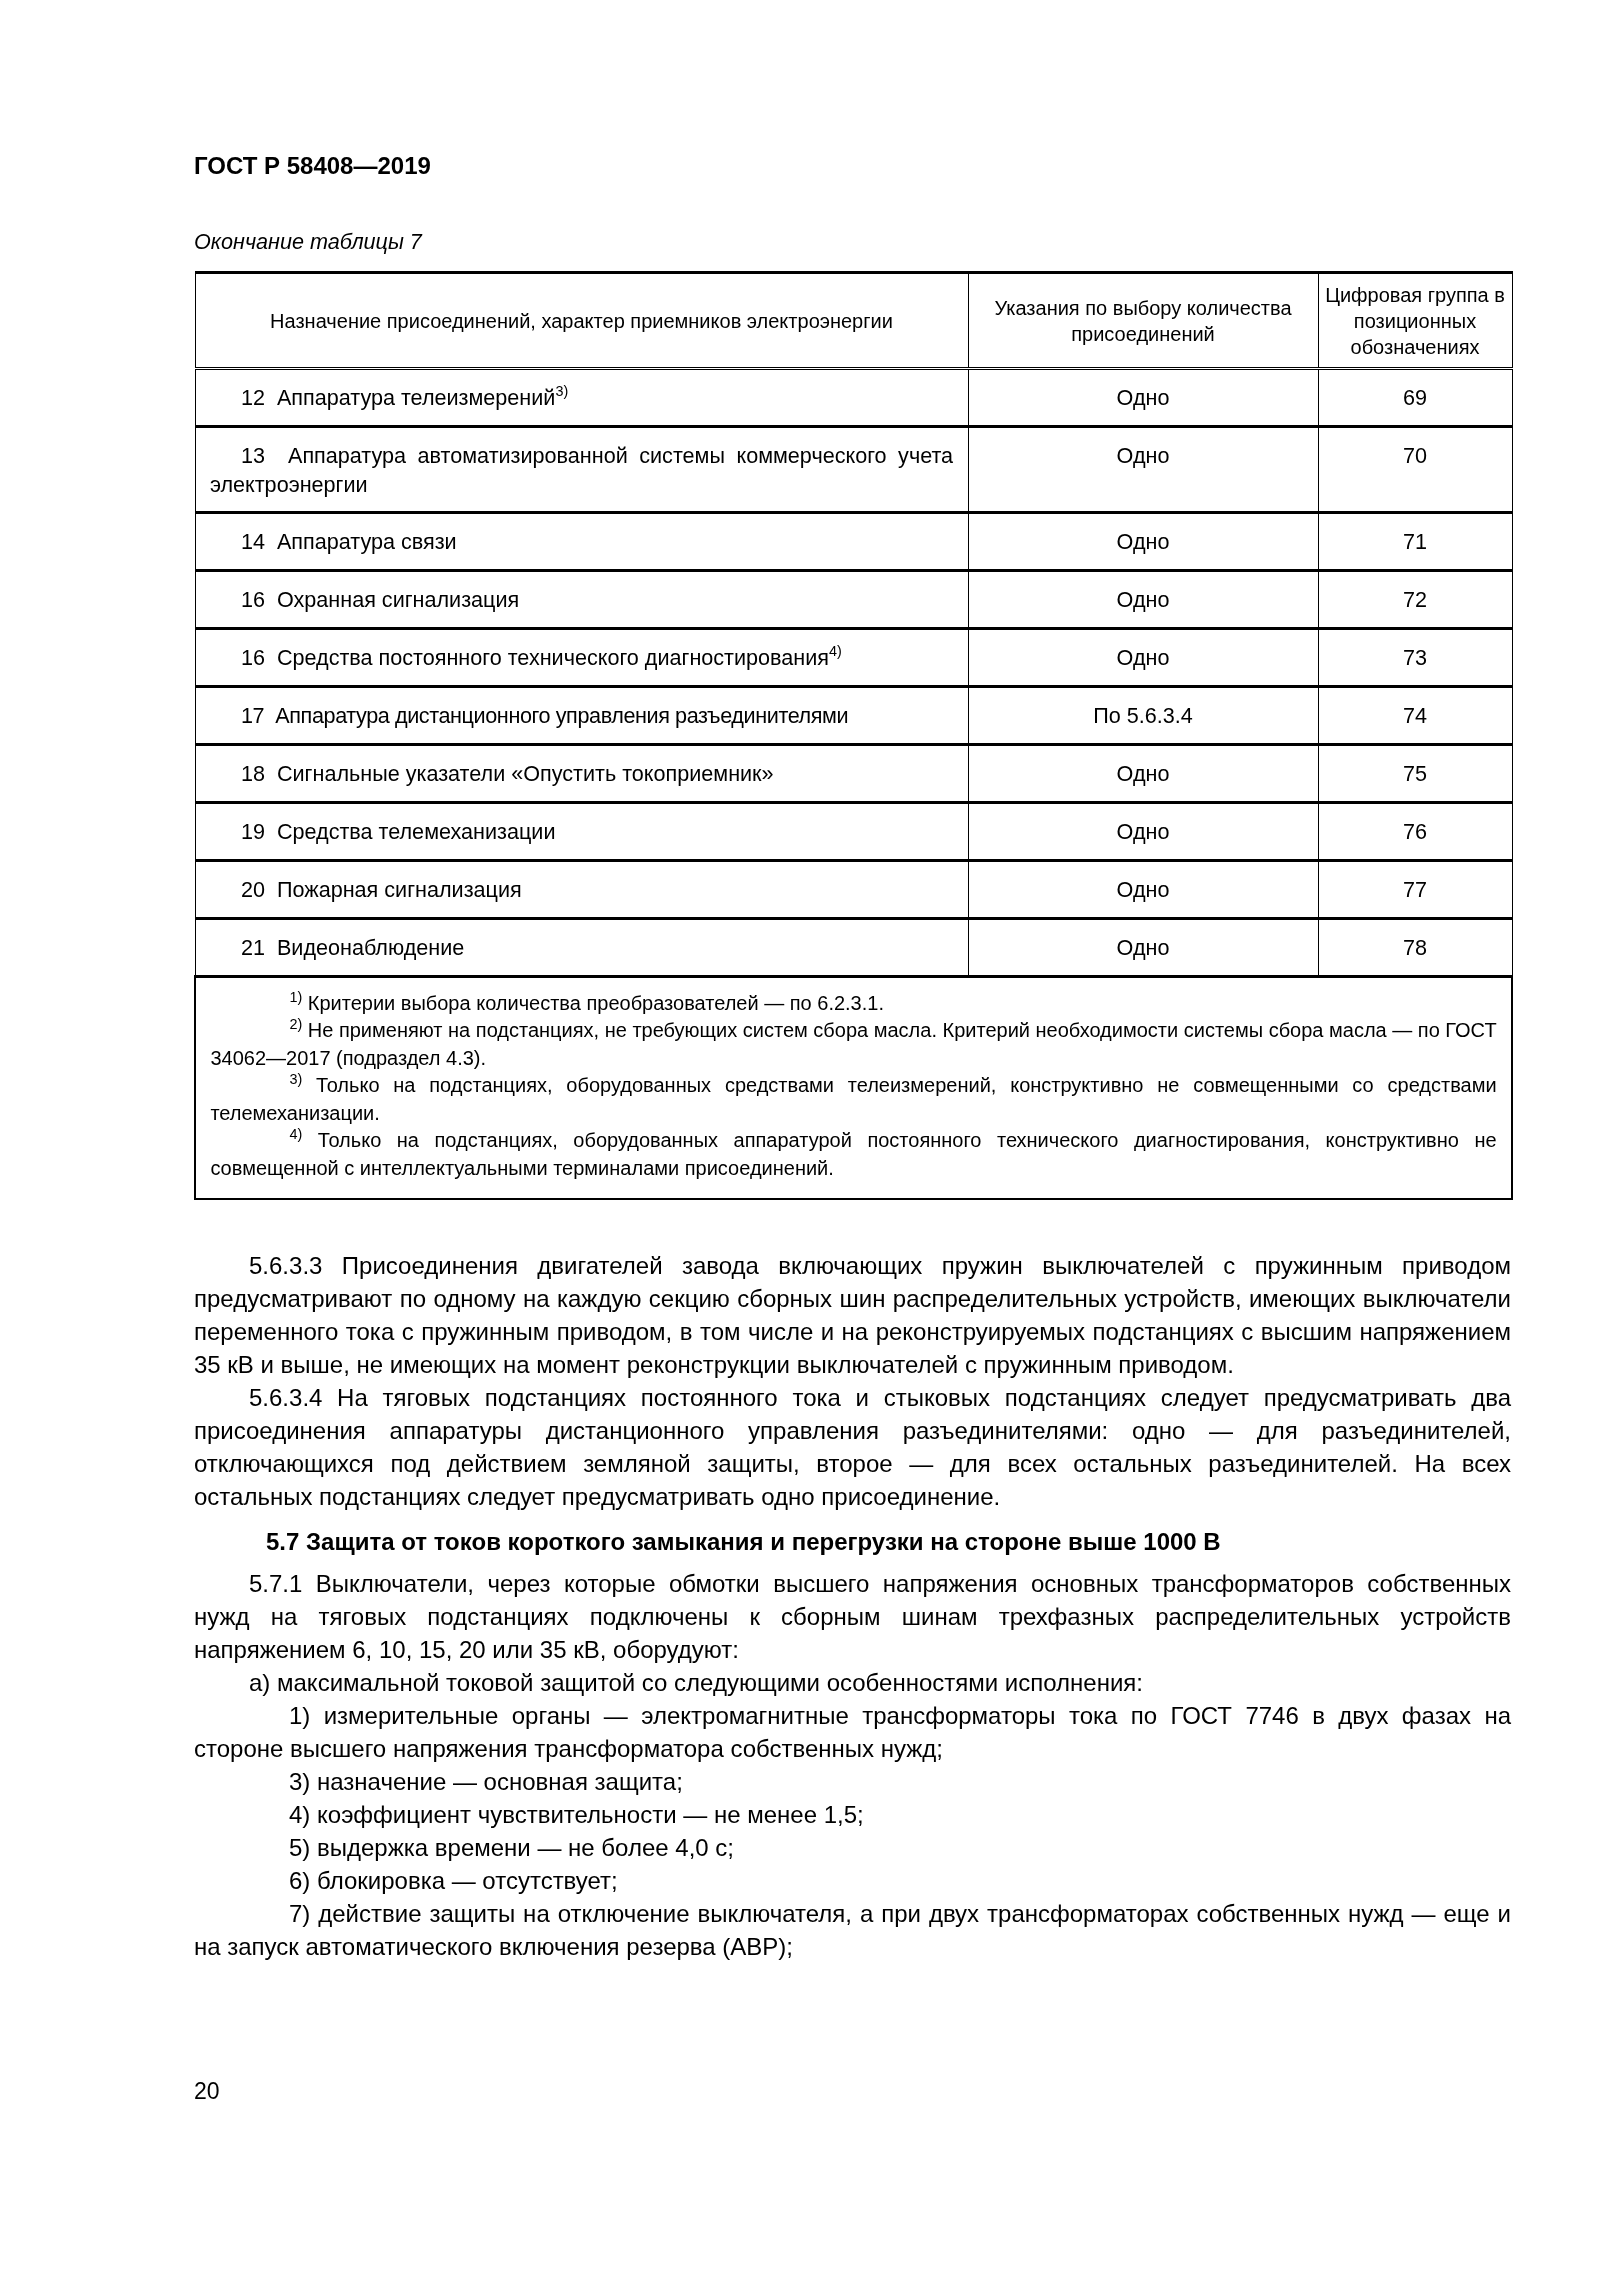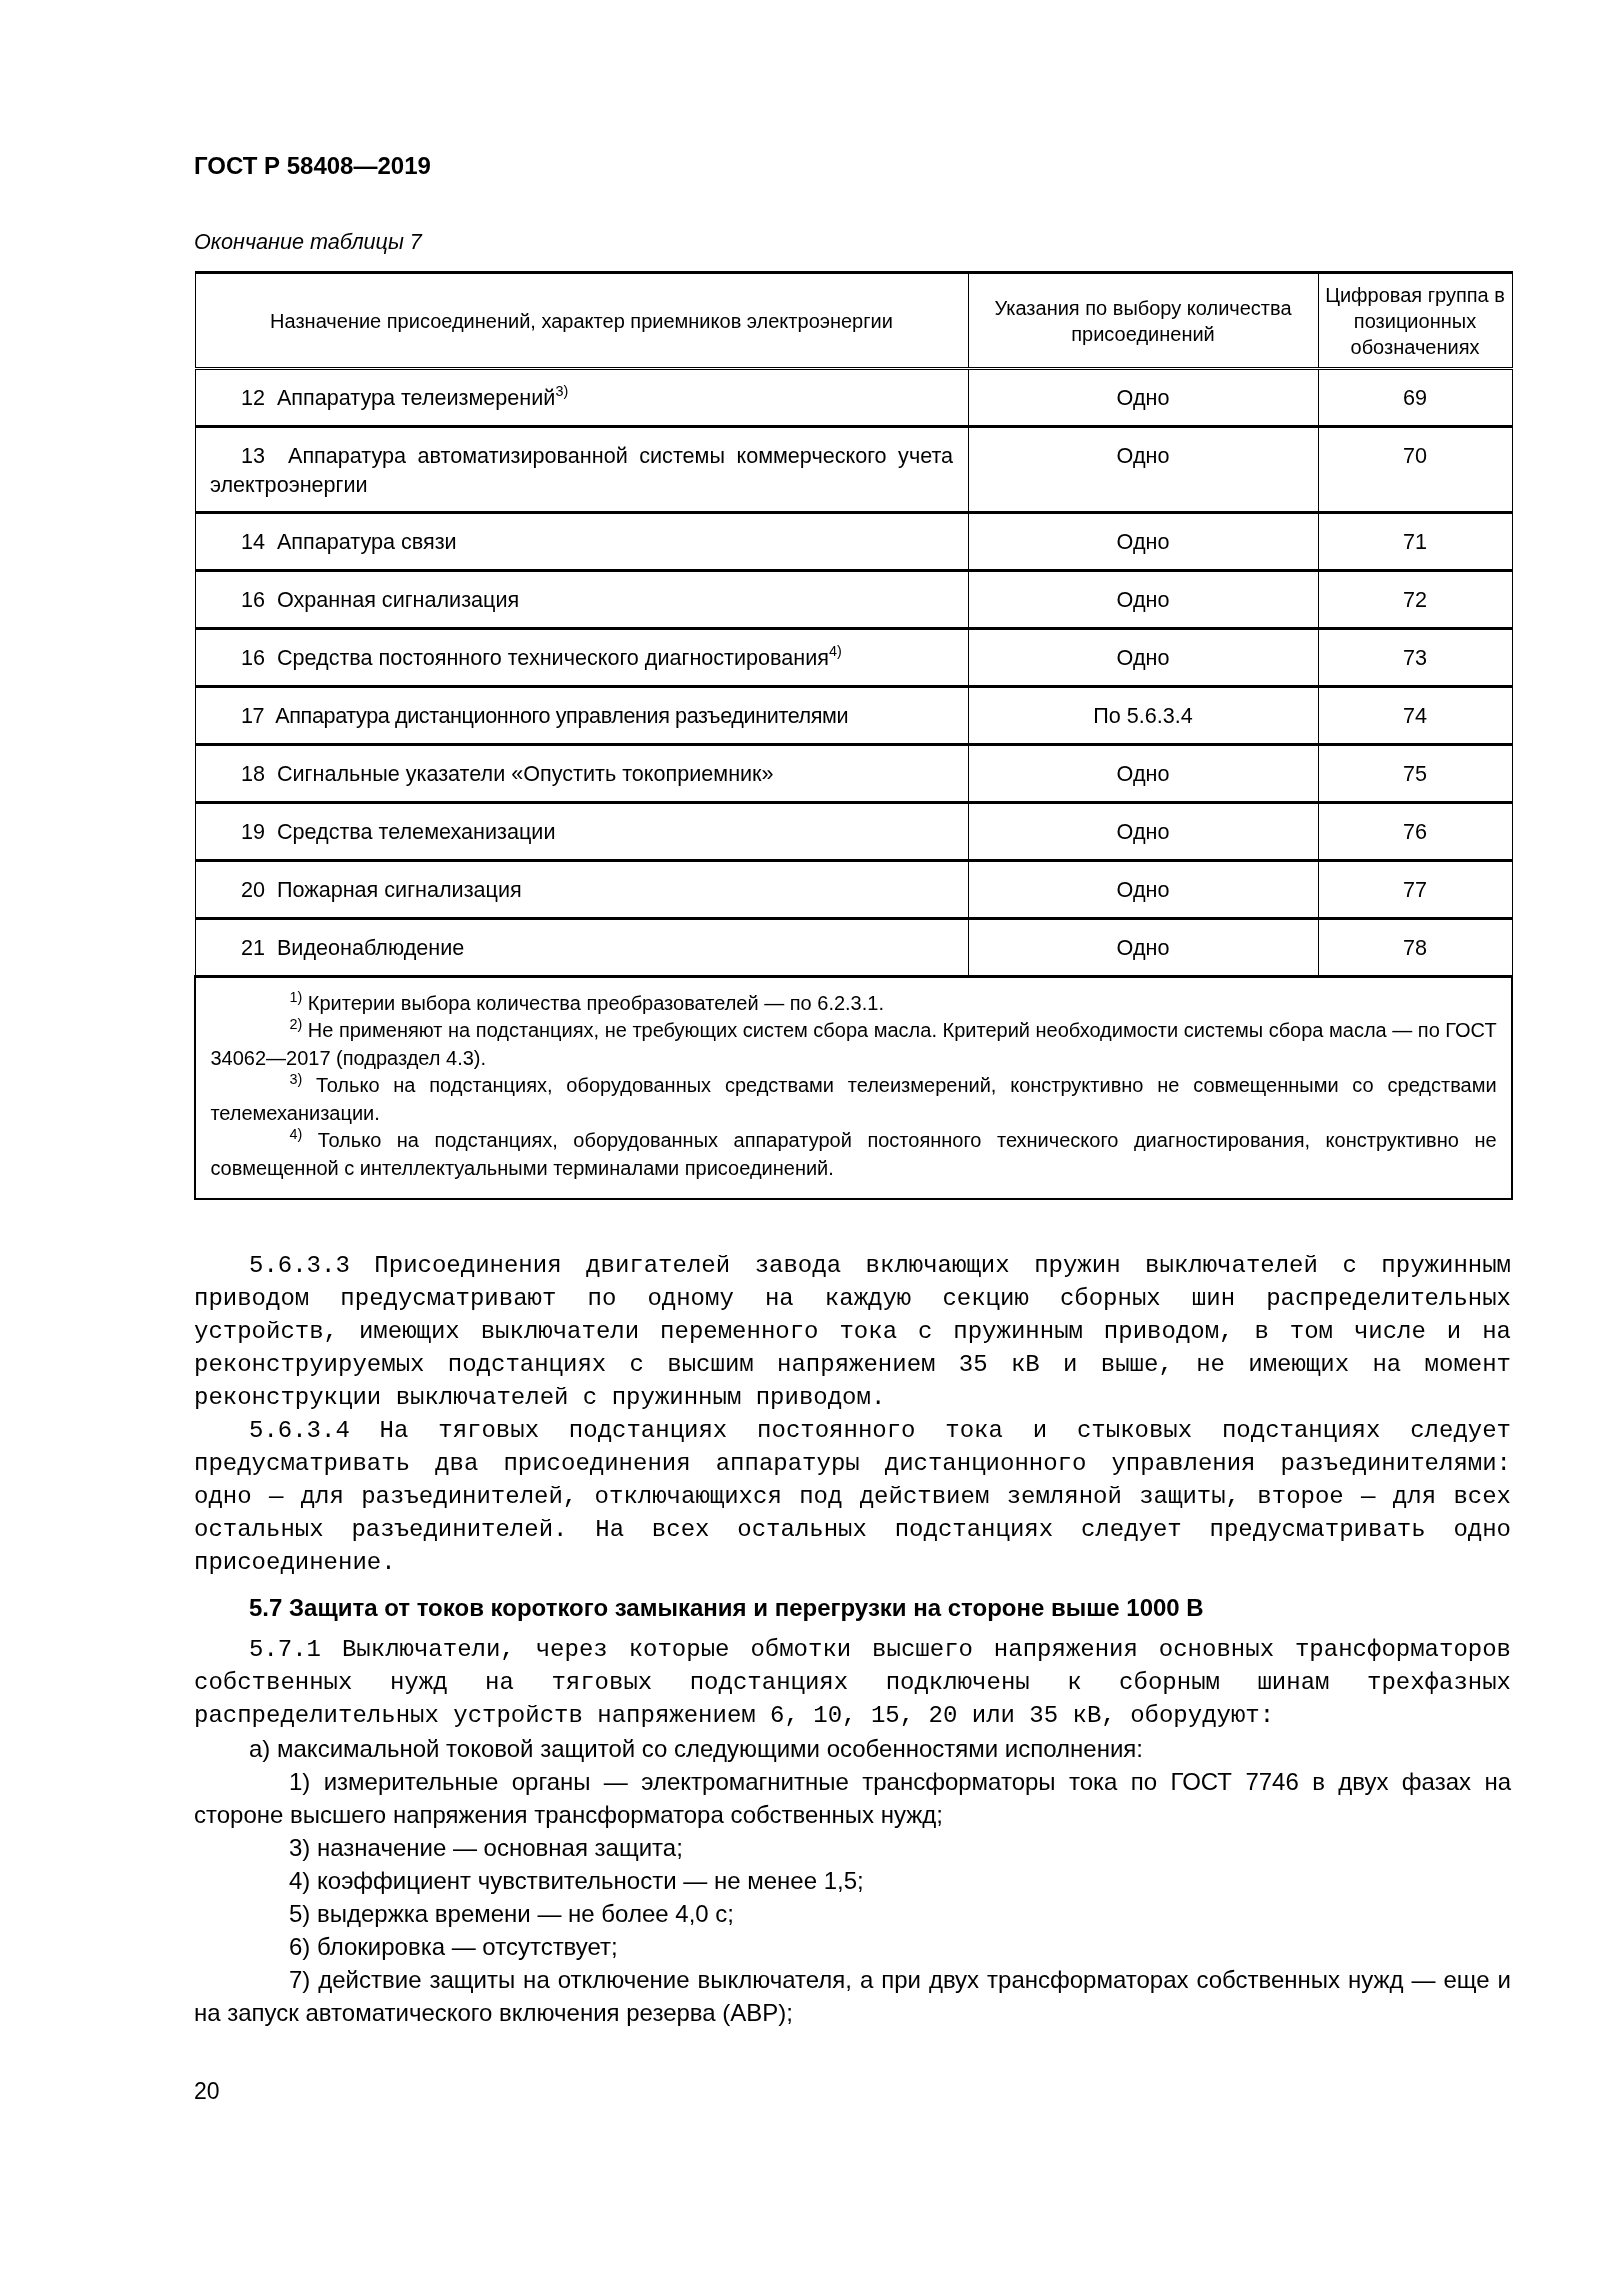--- a/index.html
+++ b/index.html
@@ -34,22 +34,22 @@
   #table7 tr.footnotes td {
     border: 2px solid #000; border-top: 3.3px solid #000;
     padding: 11.8px 14.4px 15.7px 14.4px; font-size: 20px; line-height: 27.5px; text-align: justify;
   }
   .fn-item { text-indent: 79px; }
   .fn-item sup { font-size: 14.4px; vertical-align: 7.9px; line-height: 0; }
   .body-text {
     position: absolute; left: 194px; width: 1317px;
     font-size: 24px; line-height: 33px; text-align: justify;
   }
-  .para { text-indent: 55px; margin: 0; font-family: Liberation Mono, monospace; }
-  .sec-heading { font-weight: bold; text-indent: 55px; margin: 0; }
+  .para { text-indent: 55px; margin: 0; }
+  .sec-heading { font-weight: bold; text-indent: 55px; margin: 17px; }
   .list-a { text-indent: 55px; margin: 0; }
   .list-num { text-indent: 95px; margin: 0; }
   #page-number { position: absolute; left: 194px; top: 2078px; font-size: 23px; }
 </style>
 </head>
 <body>
 
 <div id="doc-code">ГОСТ Р 58408—2019</div>
 <div id="table-caption">Окончание таблицы 7</div>
 

